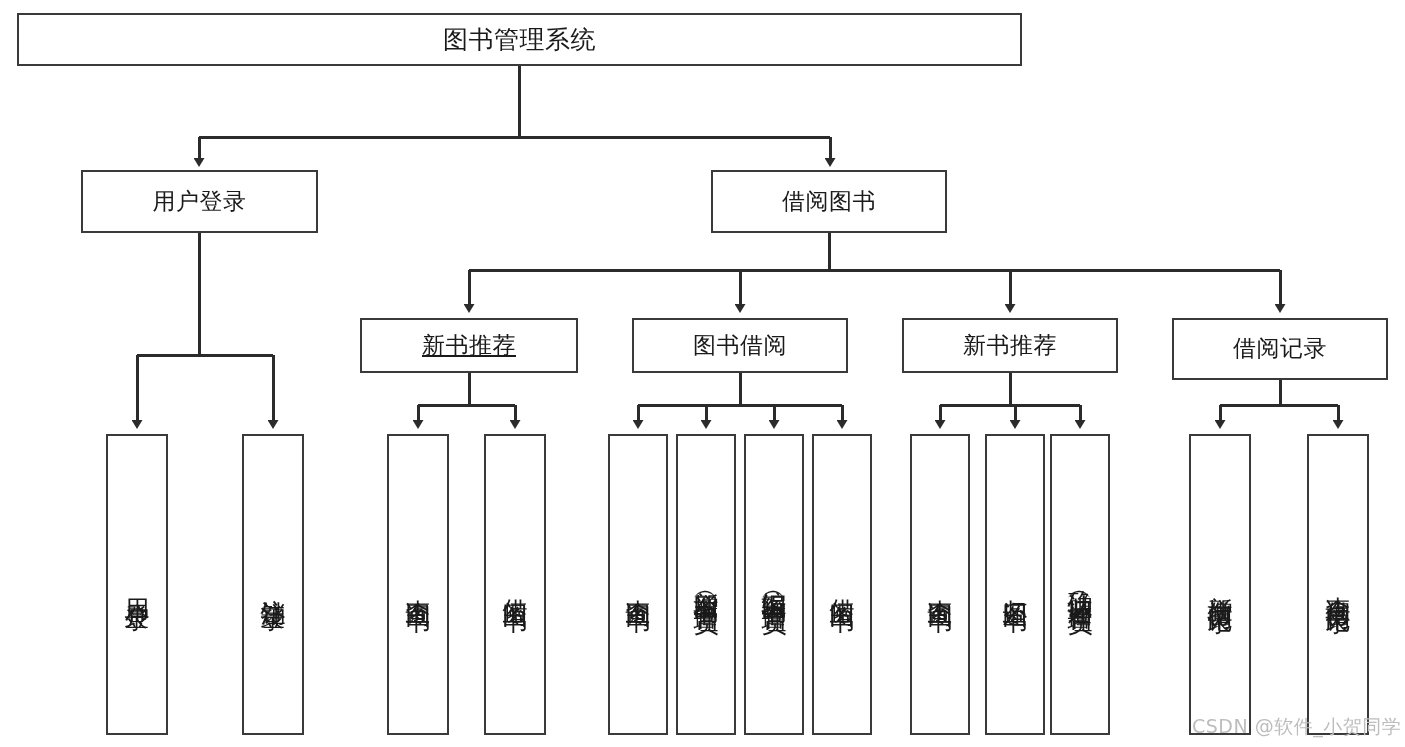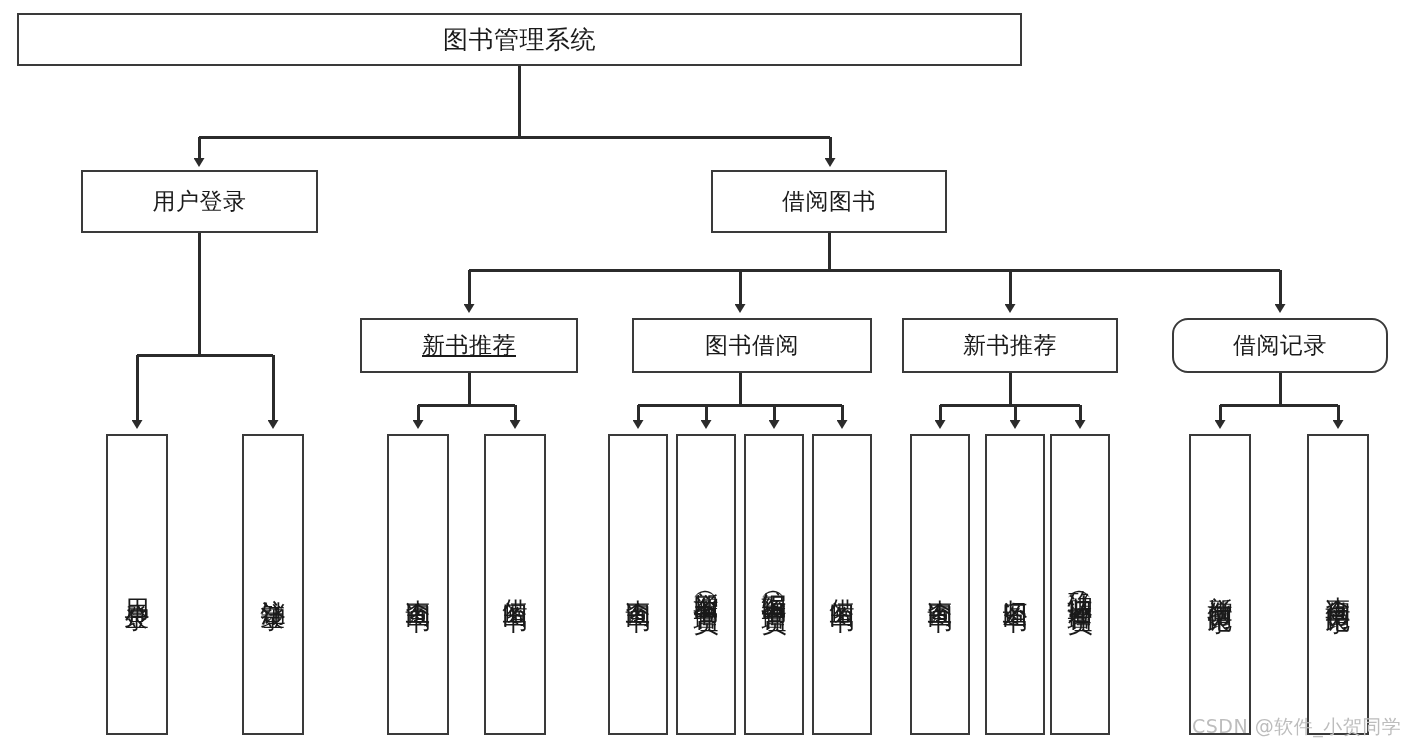--- a/index.html
+++ b/index.html
@@ -132,27 +132,27 @@
   <div class="node horiz" style="left:81px; top:170px; width:237px; height:63px;">
     <span class="node-label">用户登录</span>
   </div>
   <div class="node horiz" style="left:711px; top:170px; width:236px; height:63px;">
     <span class="node-label">借阅图书</span>
   </div>
 
   <div class="node horiz" style="left:360px; top:318px; width:218px; height:55px;text-decoration:underline;">
     <span class="node-label">新书推荐</span>
   </div>
-  <div class="node horiz" style="left:632px; top:318px; width:240px; height:55px;">
+  <div class="node horiz" style="left:632px; top:318px; width:216px; height:55px;">
     <span class="node-label">图书借阅</span>
   </div>
   <div class="node horiz" style="left:902px; top:318px; width:216px; height:55px;">
     <span class="node-label">新书推荐</span>
   </div>
-  <div class="node horiz" style="left:1172px; top:318px; width:216px; height:55px;border-radius:16px;">
+  <div class="node horiz" style="left:1172px; top:318px; width:216px; height:62px;">
     <span class="node-label">借阅记录</span>
   </div>
 
   <div class="node vert" style="left:106px; top:434px; width:62px; height:301px;">
     <span class="node-label">用户登录</span>
   </div>
   <div class="node vert" style="left:242px; top:434px; width:62px; height:301px;">
     <span class="node-label">注销登录</span>
   </div>
   <div class="node vert" style="left:387px; top:434px; width:62px; height:301px;">

